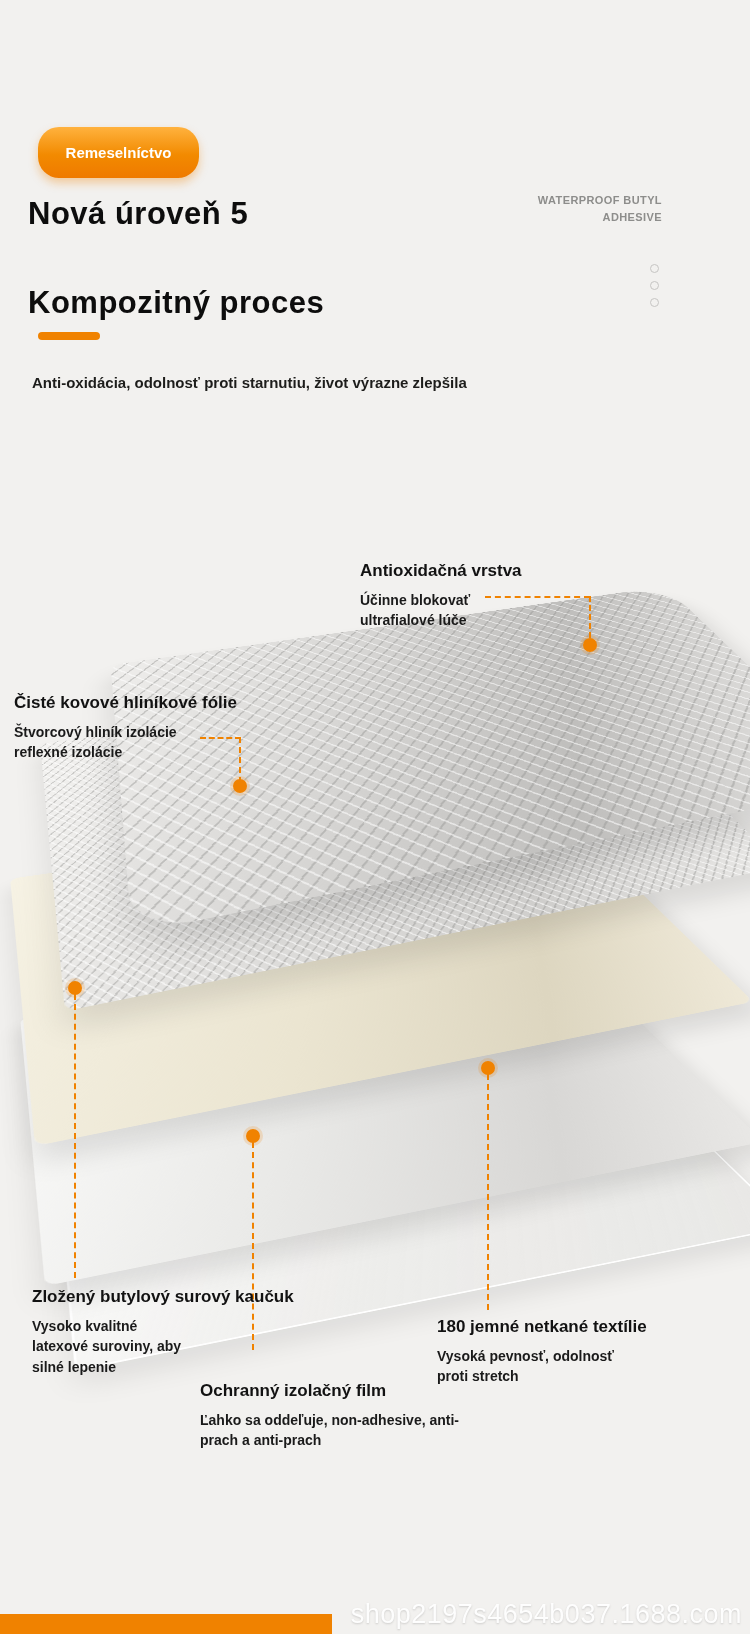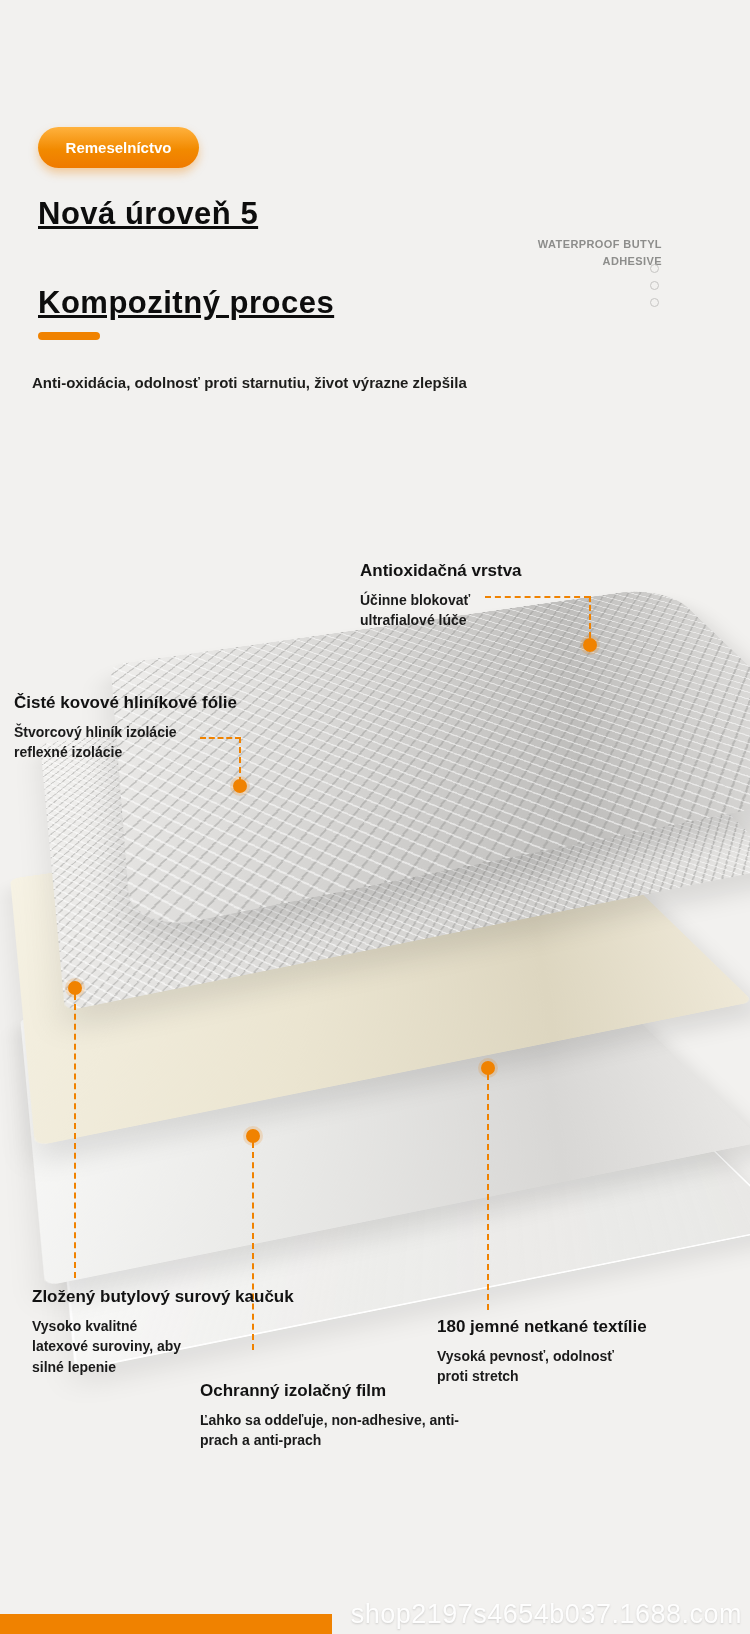--- a/index.html
+++ b/index.html
@@ -8,36 +8,36 @@
     position:relative;
     background:#f2f1ef;
     font-family:"Liberation Sans", sans-serif;
     overflow:hidden;
     color:#141414;
   }
 
   
   .badge {
     position:absolute; left:38px; top:127px;
-    width:161px; height:41px; border-radius:21px;
+    width:161px; height:51px; border-radius:21px;
     background:linear-gradient(180deg,#ffb23e 0%, #f28a00 55%, #ef7a00 100%);
     display:flex; align-items:center; justify-content:center;
     color:#ffffff; font-weight:bold; font-size:15px;
     box-shadow:0 5px 10px rgba(239,130,0,.35);
   }
   .title {
-    position:absolute; left:38px;
-    font-size:31px; font-weight:800; color:#0d0d0d; letter-spacing:.5px;text-decoration:underline;
+    position:absolute; left:28px;
+    font-size:31px; font-weight:800; color:#0d0d0d; letter-spacing:.5px;
   }
   .title.line1 { top:196px; }
   .title.line2 { top:261px;margin-top:24px; }
   .corner-label {
     position:absolute; right:88px; top:192px;
     text-align:right; font-size:11px; font-weight:bold;
-    color:#8d8d8b; line-height:1.5; white-space:pre-line; letter-spacing:.4px;margin-top:44px;
+    color:#8d8d8b; line-height:1.5; white-space:pre-line; letter-spacing:.4px;
   }
   .rings { position:absolute; left:650px; top:264px; display:flex; flex-direction:column; gap:8px; }
   .ring { width:9px; height:9px; border-radius:50%; border:1.5px solid #c6c5c3; }
   .accent-dash {
     position:absolute; left:38px; top:332px;
     width:62px; height:8px; border-radius:4px; background:#f08200;
   }
   .subtitle {
     position:absolute; left:32px; top:374px;
     font-size:15px; font-weight:bold; color:#1d1d1b;text-align:center;

